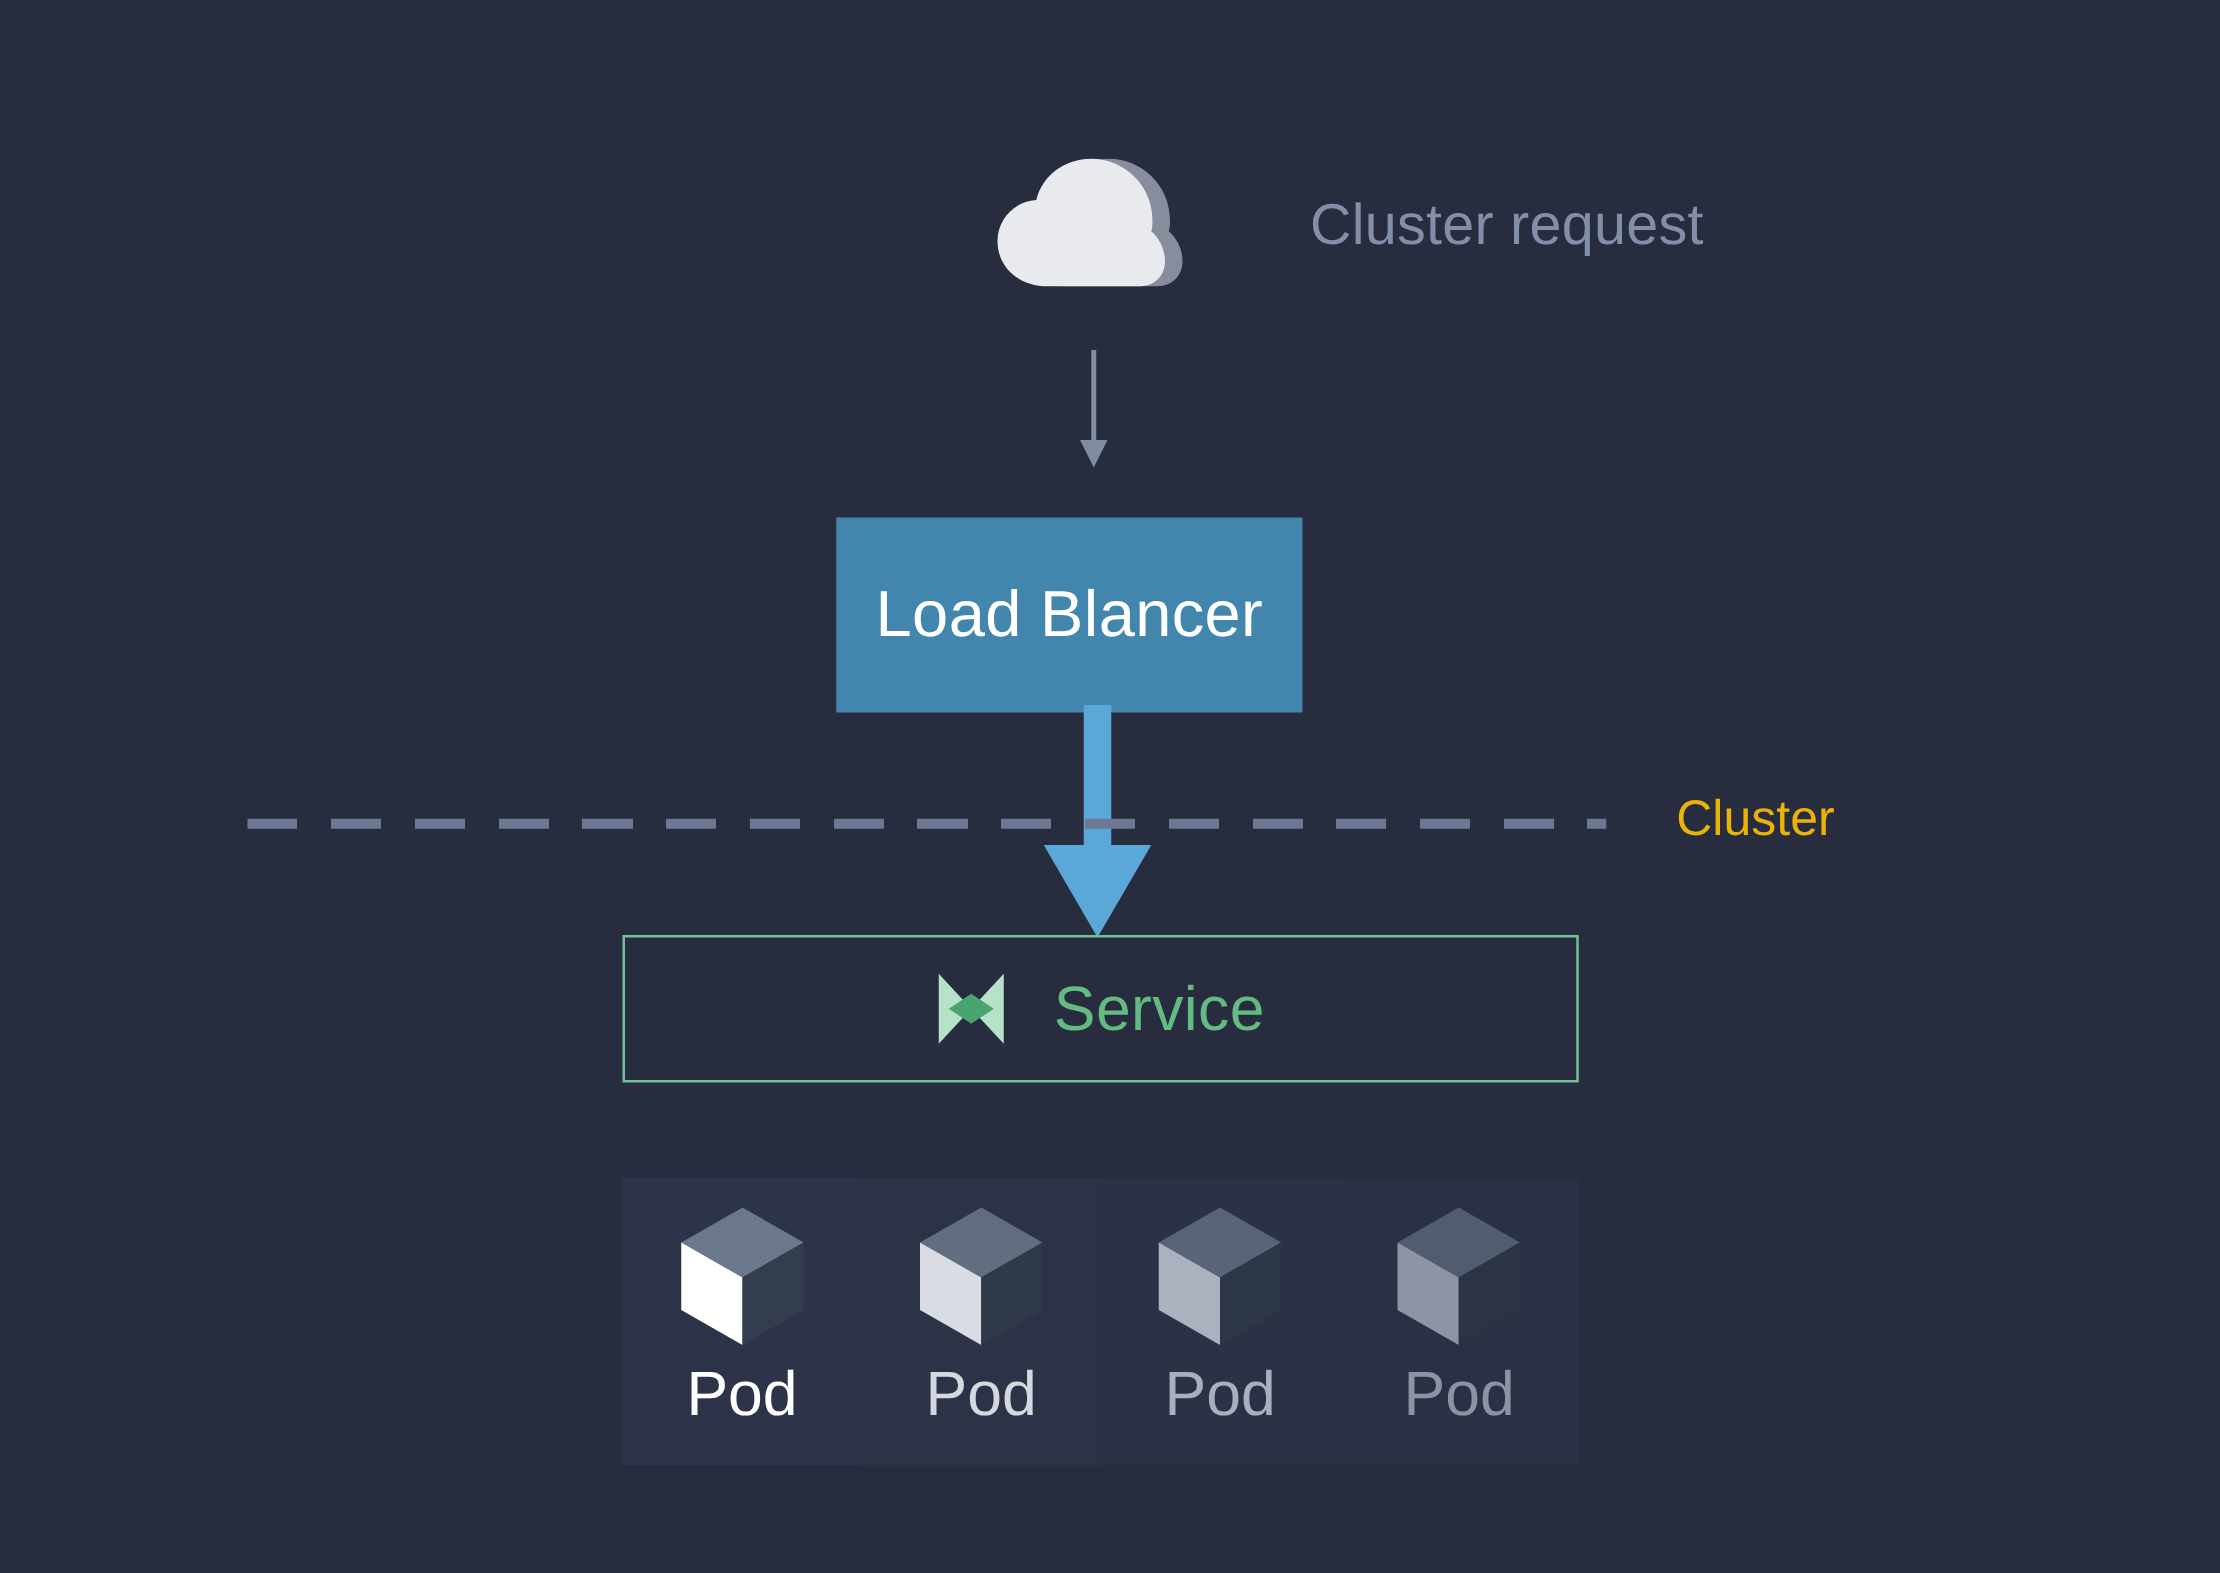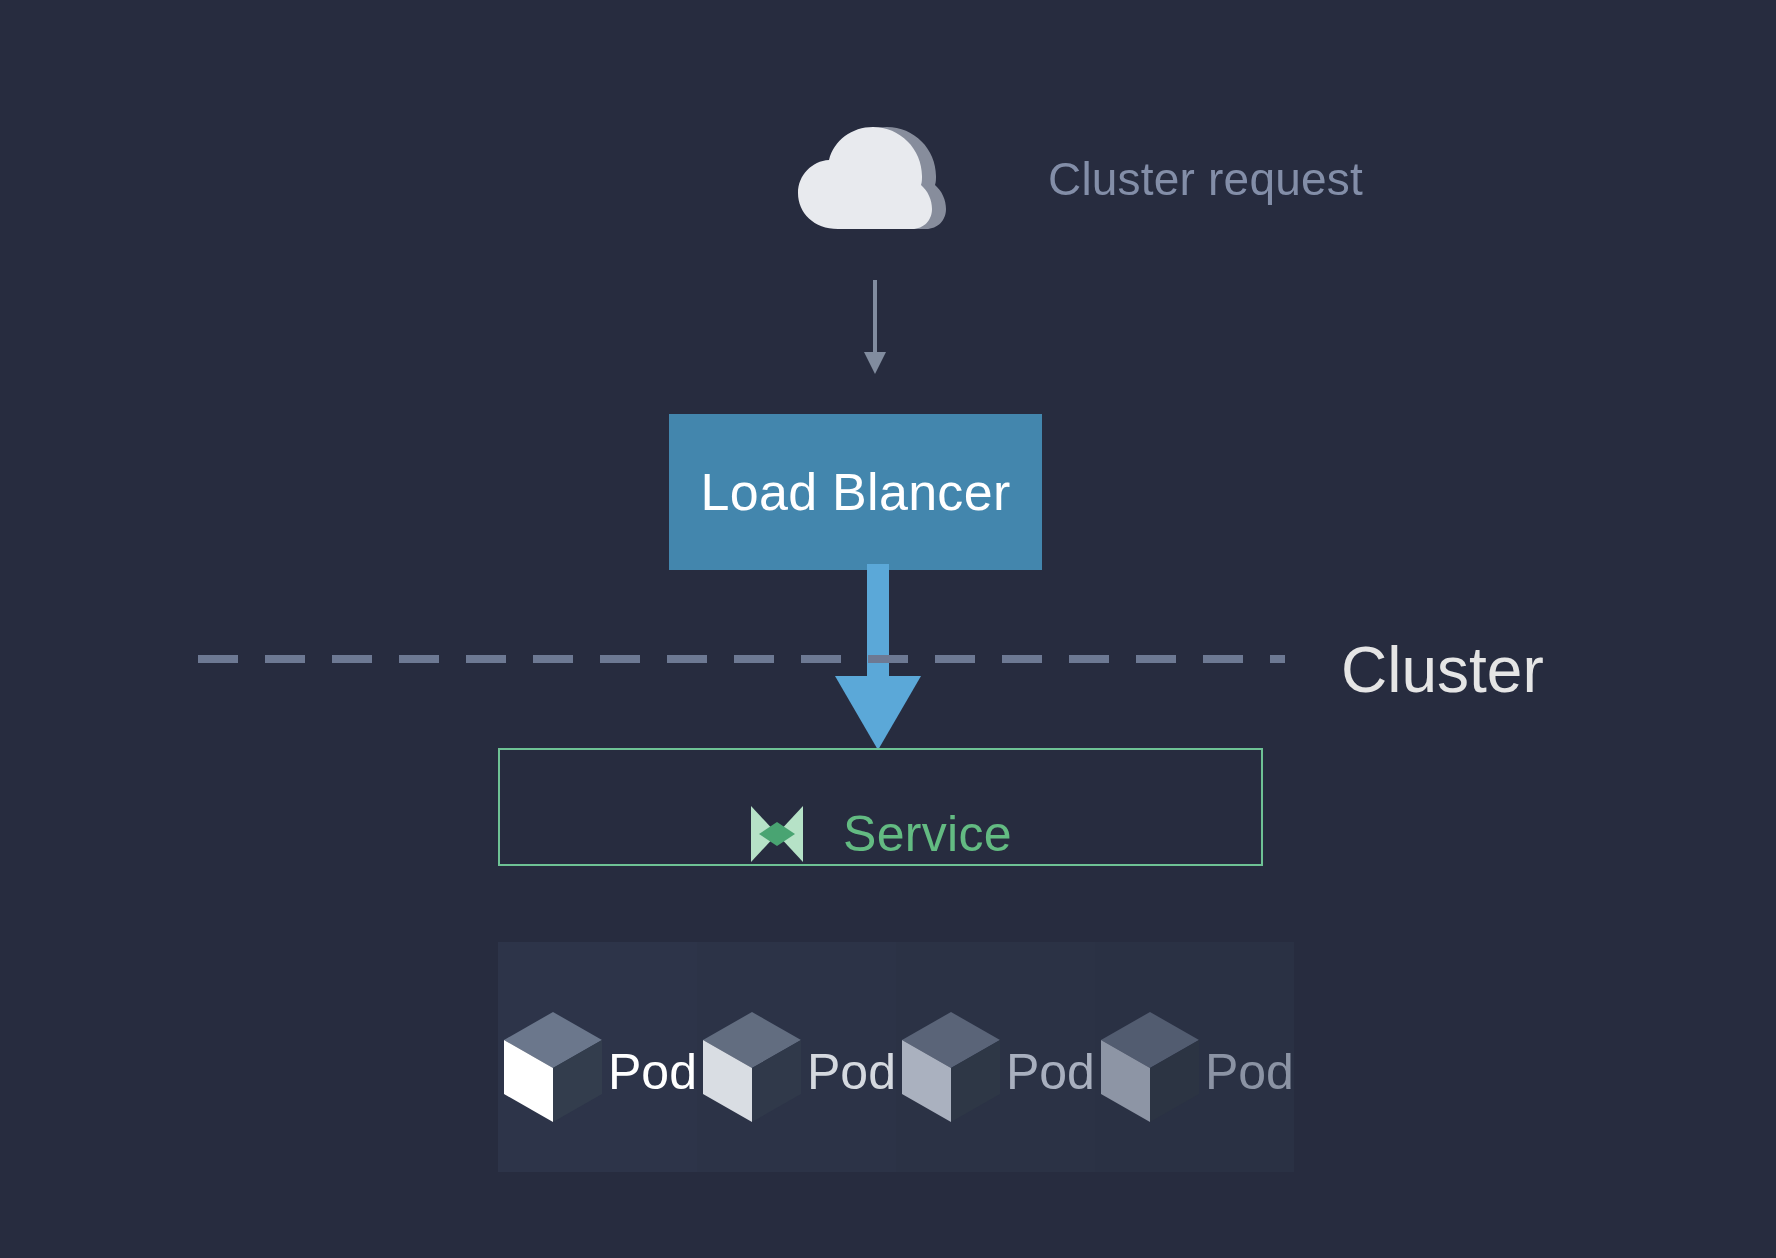--- a/index.html
+++ b/index.html
@@ -53,47 +53,47 @@
 
   
   #cluster-line{
     position:absolute; left:198px; top:655px;
     width:1087px; height:8px;
     background-image:repeating-linear-gradient(to right,
        #6d7993 0px, #6d7993 40px, rgba(0,0,0,0) 40px, rgba(0,0,0,0) 67px);
   }
   #cluster-label{
     position:absolute; left:1341px; top:633px;
-    font-size:64px; color:#e5e5e5; white-space:nowrap;
+    font-size:40px; color:#eab308; white-space:nowrap;
   }
 
   
   #service-box{
     position:absolute; left:498px; top:748px;
     width:765px; height:118px;
     border:2px solid #6ec295;
-    display:flex; align-items:flex-end; justify-content:center;
+    display:flex; align-items:center; justify-content:center;
   }
   #service-inner{ display:flex; align-items:center; gap:38px; }
   #service-icon{ width:56px; height:60px; display:block; }
   #service-label{
     color:#63bb82; font-size:50px; letter-spacing:0.3px; white-space:nowrap;
   }
 
   
   #pods-panel{
     position:absolute; left:498px; top:942px;
     width:765px; height:230px;
     background:#2b3247;
     border-radius:3px;
     display:flex; align-items:flex-start;
   }
   .pod{
     width:223px; height:230px;
-    display:flex; flex-direction:row;
+    display:flex; flex-direction:column;
     align-items:center; justify-content:flex-start;
     padding-top:20px;
   }
   .pod-cube{ width:110px; height:118px; display:block; }
   .pod-label{ margin-top:10px; font-size:50px; line-height:1; }
 
   
   .pod.p0{ background:#2d3449; }
   .pod.p1{ background:#2c3347; }
   .pod.p2{ background:#2b3245; }

